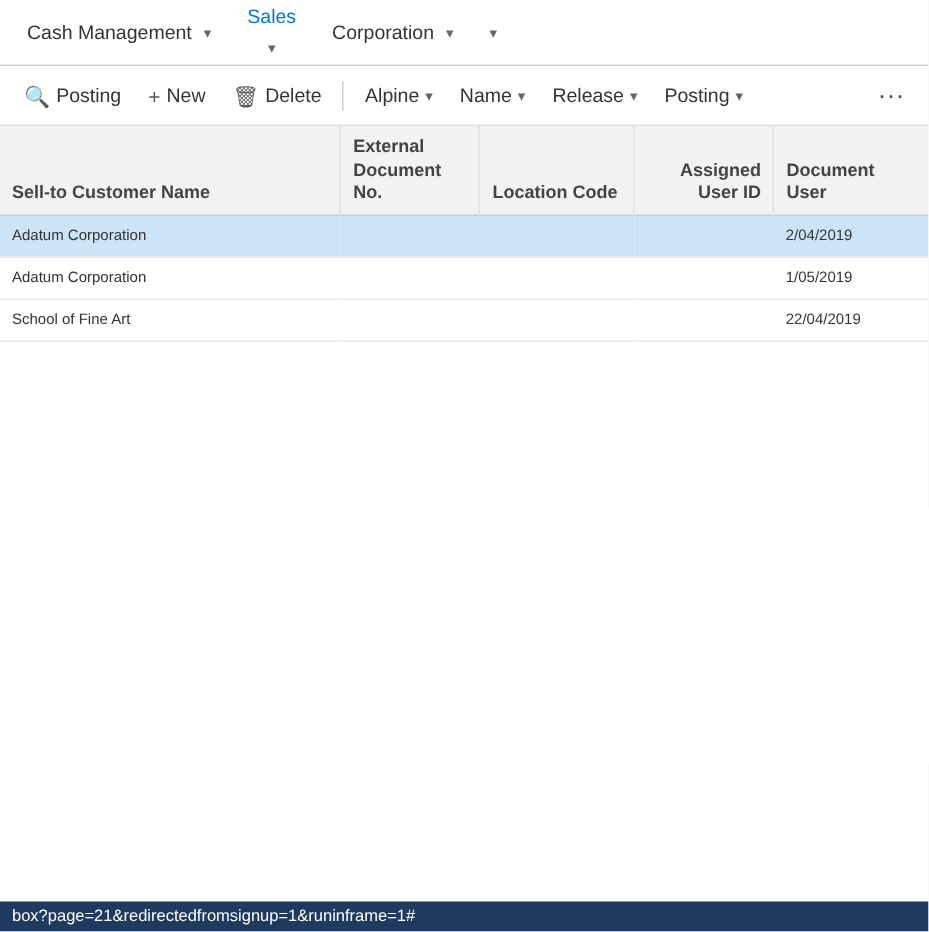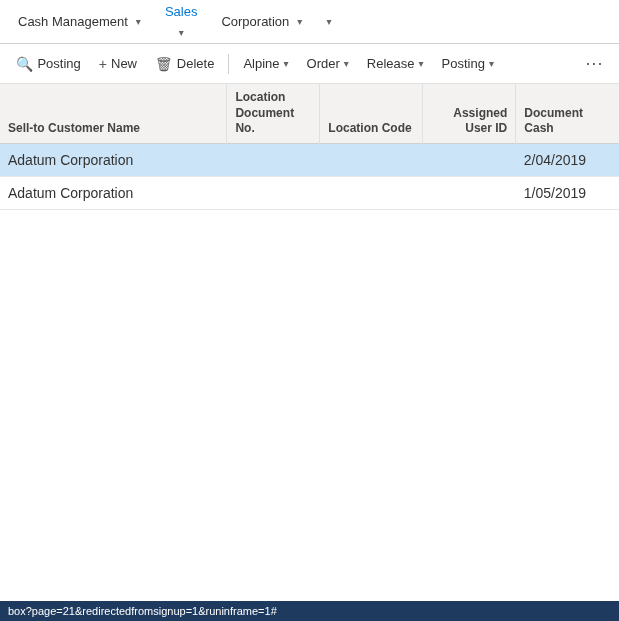--- a/index.html
+++ b/index.html
@@ -119,21 +119,21 @@
     thead th:last-child { border-right: none; }
 
     tbody tr {
       border-bottom: 1px solid #e8e8e8;
       cursor: pointer;
     }
     tbody tr.selected { background: #cce4f7; }
 
     tbody td {
       padding: 8px 8px;
-      font-size: 14px;
+      font-size: 10px;
       color: #333;
       vertical-align: middle;
     }
 
     
     .col-name { width: 220px; }
     .col-ext { width: 90px; }
     .col-loc { width: 100px; }
     .col-user { width: 90px; text-align: right; }
     .col-date { width: 100px; }
@@ -183,59 +183,66 @@
   <div class="action-btn">
     <span class="icon">🗑</span>
     <span>Delete</span>
   </div>
   <div class="action-separator"></div>
   <div class="action-btn">
     <span>Alpine</span>
     <span class="chevron">▾</span>
   </div>
   <div class="action-btn">
-    <span>Order</span>
+    <span>Name</span>
     <span class="chevron">▾</span>
   </div>
   <div class="action-btn">
     <span>Release</span>
     <span class="chevron">▾</span>
   </div>
   <div class="action-btn">
     <span>Posting</span>
     <span class="chevron">▾</span>
   </div>
   <div class="more-btn">···</div>
 </div>
 
 <div class="table-container">
   <table>
     <thead>
       <tr>
         <th class="col-name">Sell-to Customer Name</th>
-        <th class="col-ext">Location Document No.</th>
+        <th class="col-ext">External Document No.</th>
         <th class="col-loc">Location Code</th>
         <th class="col-user">Assigned User ID</th>
-        <th class="col-date">Document Cash</th>
+        <th class="col-date">Document User</th>
       </tr>
     </thead>
     <tbody id="table-body">
     <tr class="selected">
           <td>Adatum Corporation</td>
           <td></td>
           <td></td>
           <td></td>
           <td>2/04/2019</td>
         </tr>
         <tr>
           <td>Adatum Corporation</td>
           <td></td>
           <td></td>
           <td></td>
           <td>1/05/2019</td>
         </tr>
+        <tr>
+          <td>School of Fine Art</td>
+          <td></td>
+          <td></td>
+          <td></td>
+          <td>22/04/2019</td>
+        </tr>
       </tbody>
   </table>
 </div>
 
 <div class="status-bar">
   <span>box?page=21&amp;redirectedfromsignup=1&amp;runinframe=1#</span>
 </div>
 
 </body></html>

